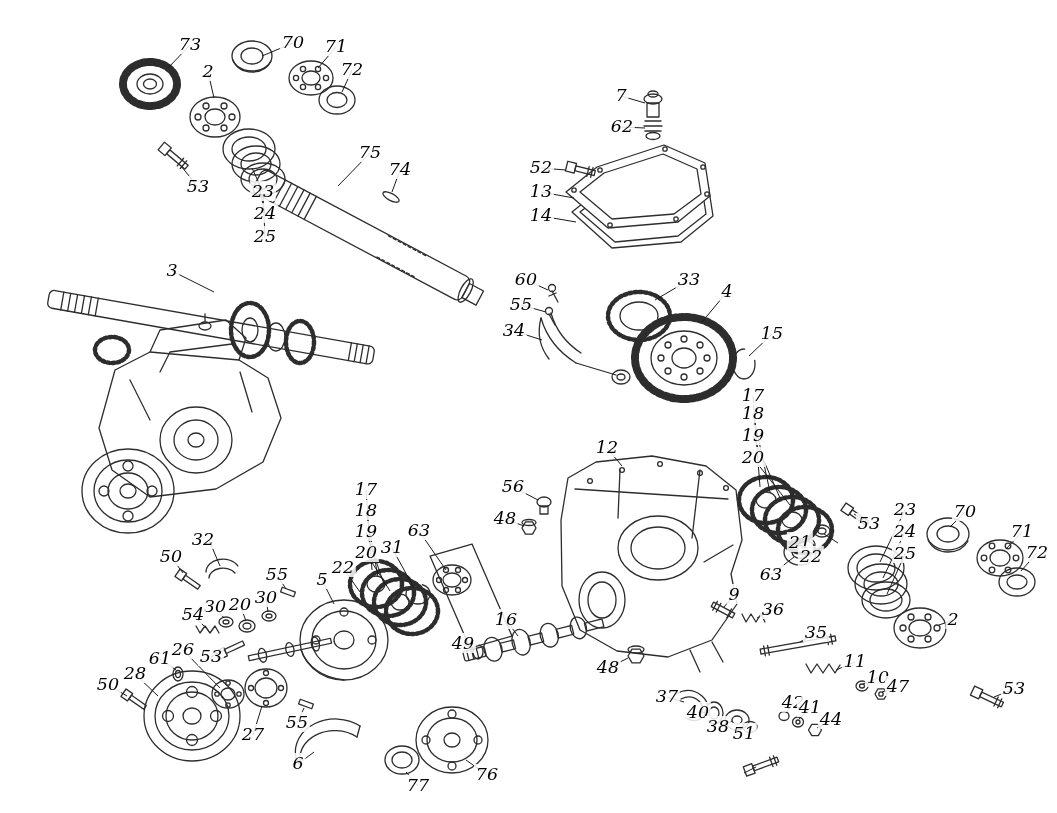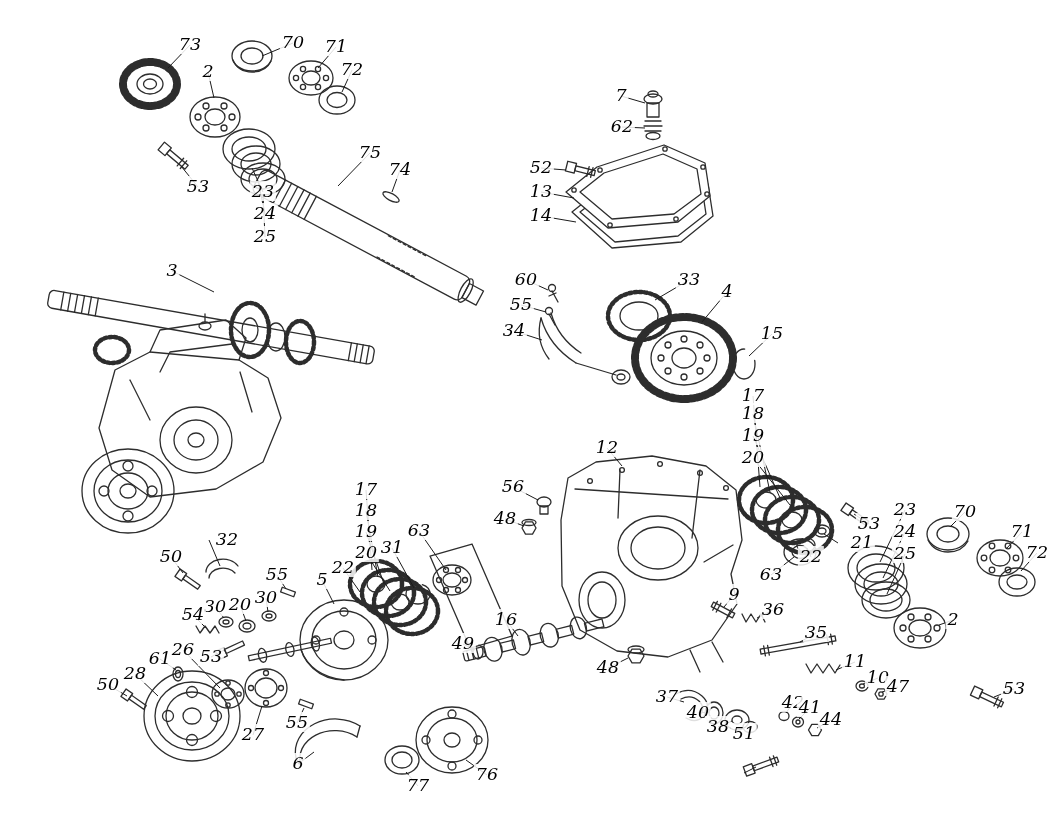--- a/index.html
+++ b/index.html
@@ -612,39 +612,39 @@
       <span class="callout" style="left: 727px; top: 292px;">4</span>
       <span class="callout" style="left: 772px; top: 334px; text-align: center;">15</span>
       <span class="callout" style="left: 753px; top: 396px;">17</span>
       <span class="callout" style="left: 753px; top: 414px;">18</span>
       <span class="callout" style="left: 753px; top: 436px;">19</span>
       <span class="callout" style="left: 753px; top: 458px;">20</span>
       <span class="callout" style="left: 607px; top: 448px;">12</span>
       <span class="callout" style="left: 513px; top: 487px;">56</span>
       <span class="callout" style="left: 505px; top: 519px;">48</span>
       <span class="callout" style="left: 771px; top: 575px;">63</span>
-      <span class="callout" style="left: 862px; top: 543px;">21</span>
+      <span class="callout" style="left: 800px; top: 543px;">21</span>
       <span class="callout" style="left: 811px; top: 557px;">22</span>
       <span class="callout" style="left: 869px; top: 524px;">53</span>
       <span class="callout" style="left: 905px; top: 510px;">23</span>
       <span class="callout" style="left: 905px; top: 532px;">24</span>
       <span class="callout" style="left: 905px; top: 554px;">25</span>
       <span class="callout" style="left: 965px; top: 512px;">70</span>
       <span class="callout" style="left: 1022px; top: 532px;">71</span>
       <span class="callout" style="left: 1037px; top: 553px;">72</span>
       <span class="callout" style="left: 953px; top: 620px;">2</span>
       <span class="callout" style="left: 366px; top: 490px;">17</span>
       <span class="callout" style="left: 366px; top: 511px;">18</span>
       <span class="callout" style="left: 366px; top: 532px;">19</span>
       <span class="callout" style="left: 366px; top: 553px;">20</span>
       <span class="callout" style="left: 419px; top: 531px;">63</span>
       <span class="callout" style="left: 392px; top: 548px;">31</span>
       <span class="callout" style="left: 343px; top: 568px;">22</span>
       <span class="callout" style="left: 322px; top: 580px;">5</span>
-      <span class="callout" style="left: 227px; top: 540px;">32</span>
+      <span class="callout" style="left: 203px; top: 540px;">32</span>
       <span class="callout" style="left: 171px; top: 557px;">50</span>
       <span class="callout" style="left: 277px; top: 575px;">55</span>
       <span class="callout" style="left: 215px; top: 607px;">30</span>
       <span class="callout" style="left: 240px; top: 605px;">20</span>
       <span class="callout" style="left: 266px; top: 598px;">30</span>
       <span class="callout" style="left: 193px; top: 615px;">54</span>
       <span class="callout" style="left: 211px; top: 657px;">53</span>
       <span class="callout" style="left: 160px; top: 659px;">61</span>
       <span class="callout" style="left: 183px; top: 650px;">26</span>
       <span class="callout" style="left: 135px; top: 674px;">28</span>

